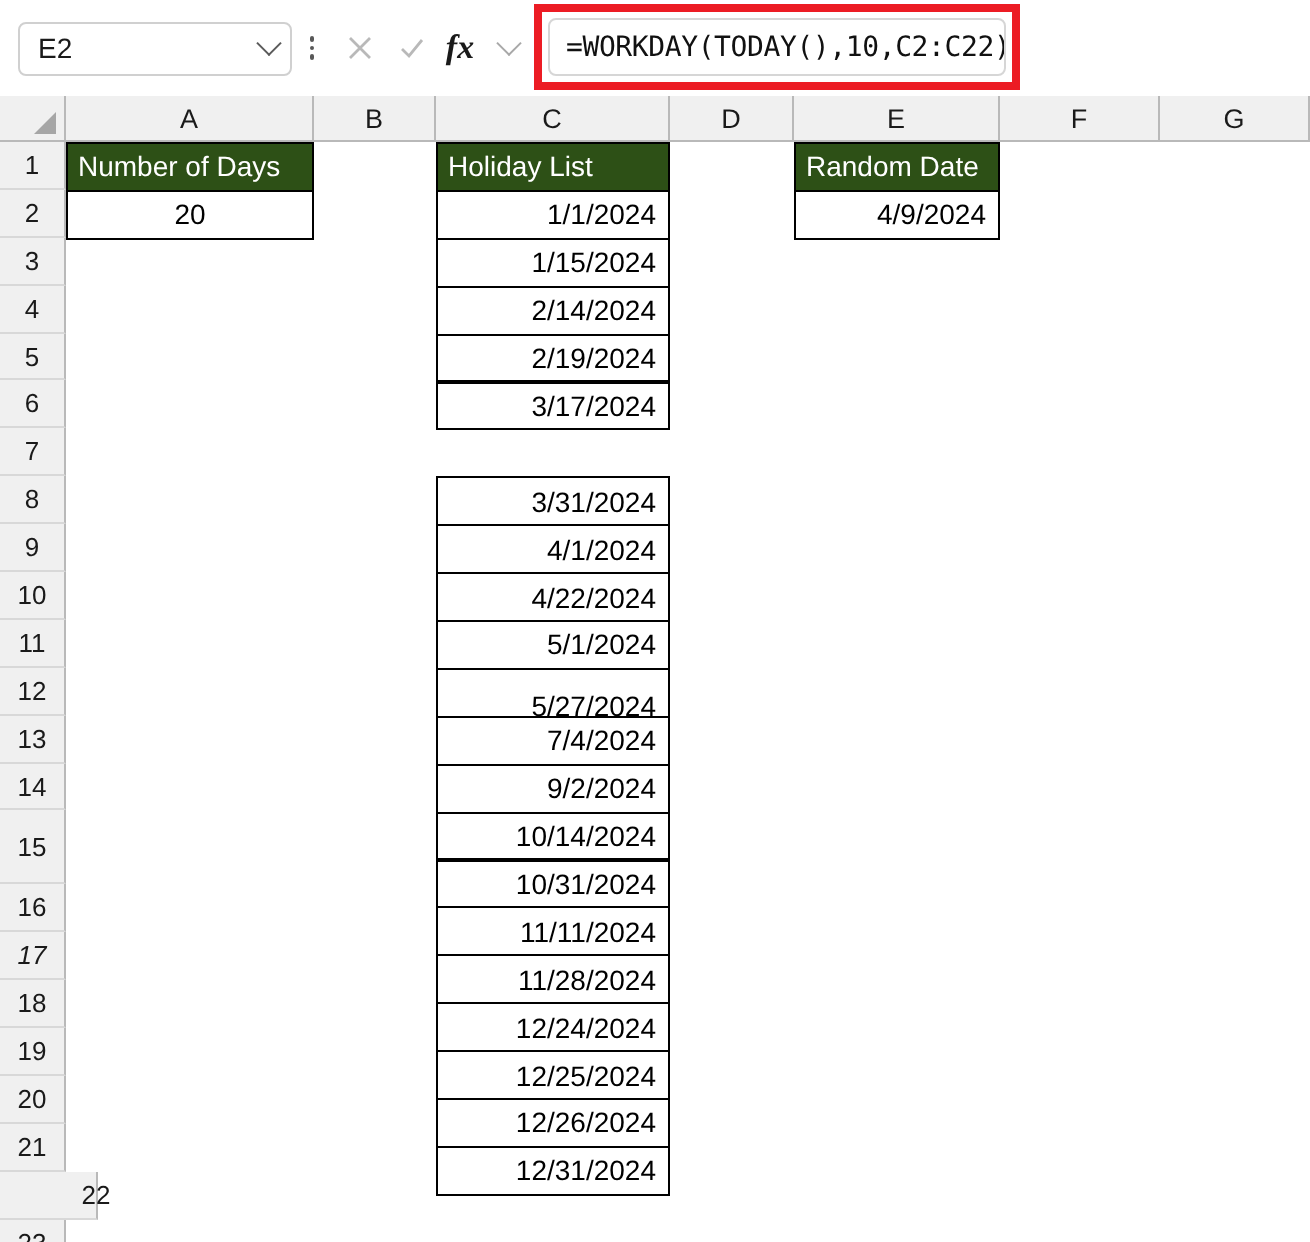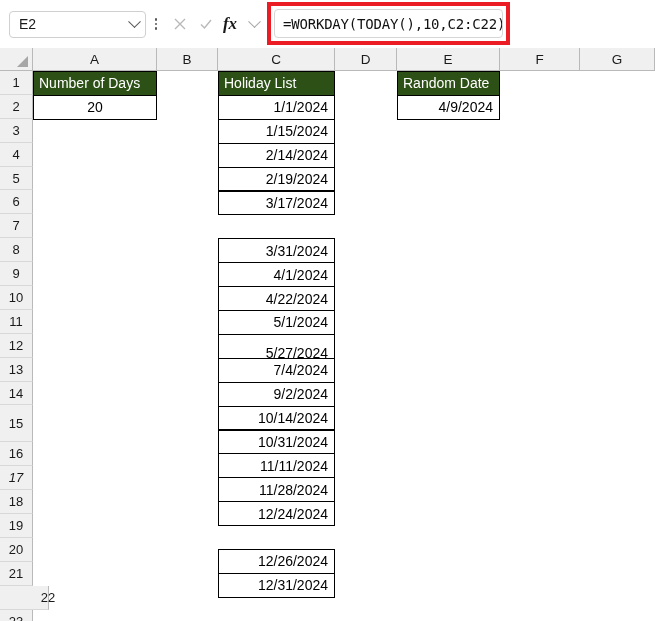--- a/index.html
+++ b/index.html
@@ -316,19 +316,20 @@
         <div class="cell val" style="left: 185px; width: 117px; top: 215.1px; height: 24.9px;">4/22/2024</div>
         <div class="cell val" style="left: 185px; width: 117px; top: 239px; height: 24.9px;">5/1/2024</div>
         <div class="cell val" style="left: 185px; width: 117px; top: 262.9px; height: 39px;">5/27/2024</div>
         <div class="cell val" style="left: 185px; width: 117px; top: 286.8px; height: 24.9px;">7/4/2024</div>
         <div class="cell val" style="left: 185px; width: 117px; top: 310.7px; height: 24.9px;">9/2/2024</div>
         <div class="cell val" style="left: 185px; width: 117px; top: 334.6px; height: 24.9px;">10/14/2024</div>
         <div class="cell val" style="left: 185px; width: 117px; top: 358.5px; height: 24.9px;">10/31/2024</div>
         <div class="cell val" style="left: 185px; width: 117px; top: 382.4px; height: 24.9px;">11/11/2024</div>
         <div class="cell val" style="left: 185px; width: 117px; top: 406.3px; height: 24.9px;">11/28/2024</div>
         <div class="cell val" style="left: 185px; width: 117px; top: 430.2px; height: 24.9px;">12/24/2024</div>
+        <div class="cell val" style="left: 185px; width: 117px; top: 454.1px; height: 24.9px;">12/25/2024</div>
         <div class="cell val" style="left: 185px; width: 117px; top: 478px; height: 24.9px;">12/26/2024</div>
         <div class="cell val" style="left: 185px; width: 117px; top: 501.9px; height: 24.9px;">12/31/2024</div>
         <div class="cell hdr" style="left: 364px; width: 103px; top: 0px; height: 24.9px;">Random Date</div>
         <div class="cell val" style="left: 364px; width: 103px; top: 23.9px; height: 24.9px;">4/9/2024</div>
       </div>
   </div>
 </div>
 
 </body></html>

